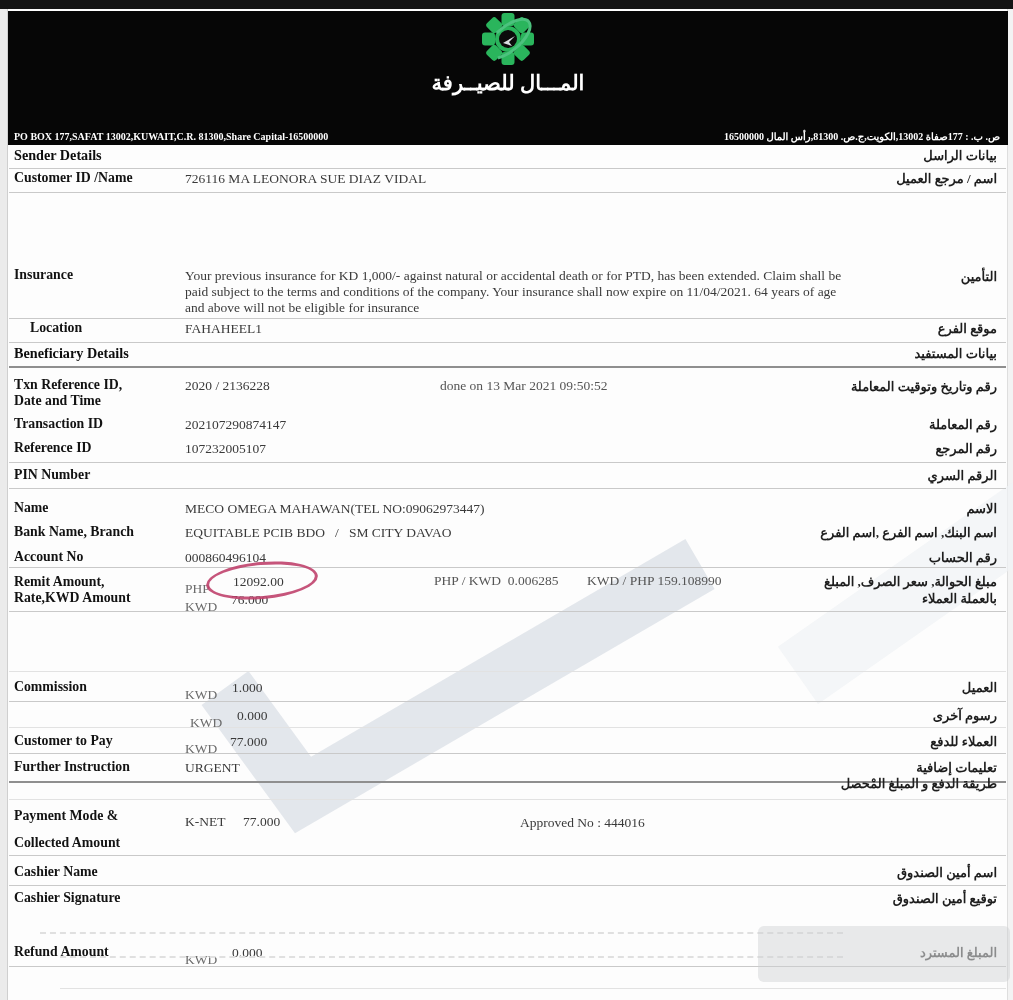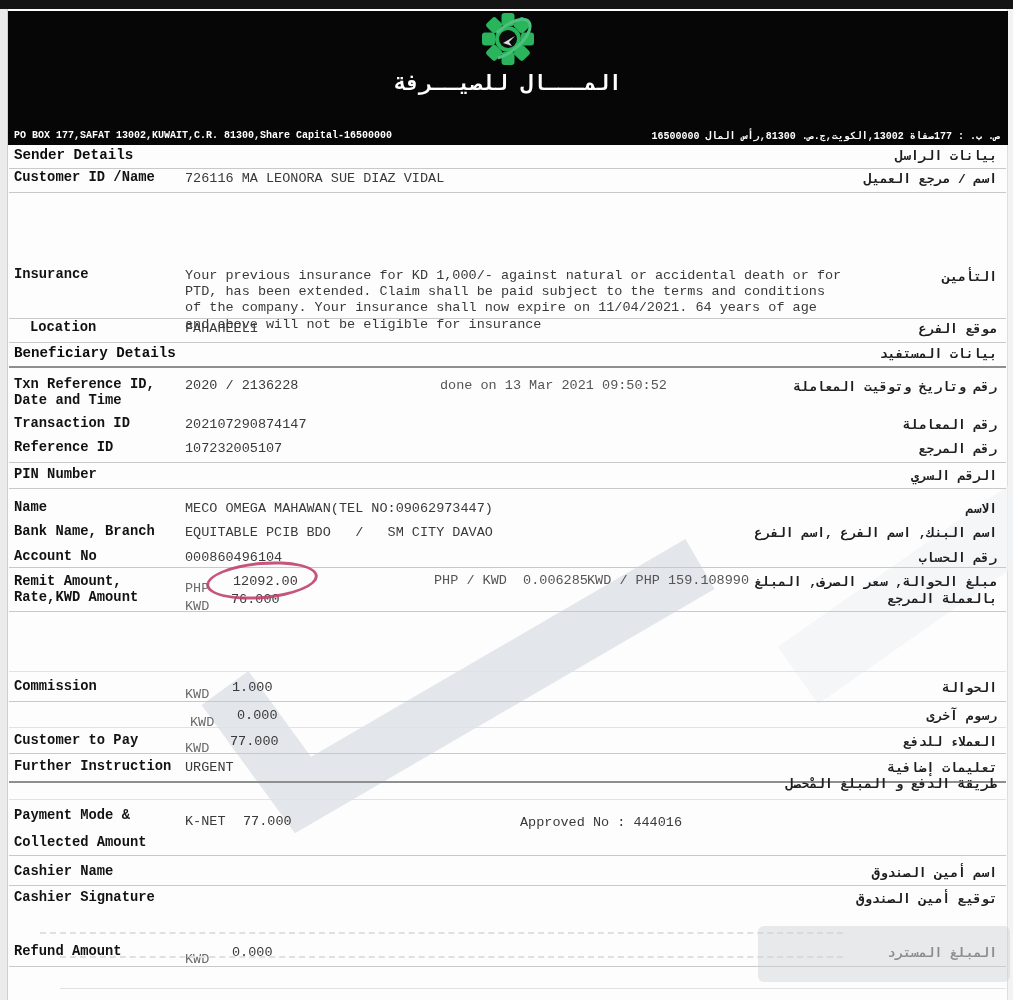--- a/index.html
+++ b/index.html
@@ -1,17 +1,17 @@
 <!DOCTYPE html>
 <html><head>
 <meta charset="utf-8">
 <style>
   html,body{margin:0;padding:0;background:#fff;}
   .page{position:relative;width:1013px;height:1000px;background:#fdfdfd;overflow:hidden;
-        font-family:Liberation Mono, monospace;}
+        font-family:Liberation Serif, serif;}
   
   .topbar{position:absolute;top:0;left:0;width:100%;height:9px;background:#141414;}
   .edge-left{position:absolute;top:9px;left:0;width:7px;bottom:0;background:#ebebeb;border-right:1px solid #cfcfcf;}
   .edge-right{position:absolute;top:9px;right:0;width:5px;bottom:0;background:#f3f3f3;border-left:1px solid #dedede;}
   
   .header{position:absolute;top:11px;left:8px;right:5px;height:134px;background:#060606;color:#fff;}
   .logo{position:absolute;top:1px;left:50%;transform:translateX(-50%);}
   .brand-ar{position:absolute;top:60px;width:100%;text-align:center;font-size:21px;font-weight:bold;direction:rtl;}
   .brand-en{position:absolute;top:87px;width:100%;text-align:center;font-size:19px;font-weight:bold;letter-spacing:1.5px;}
   .addr-row{position:absolute;bottom:3px;left:6px;right:8px;display:flex;justify-content:space-between;
@@ -135,29 +135,29 @@
 
   <div class="t lbl" style="left:14px;top:574px;">Remit Amount,</div>
   <div class="t lbl" style="left:14px;top:590px;">Rate,KWD Amount</div>
   <div class="t cur" style="left:185px;top:574px;">PHP</div>
   <div class="t" style="left:233px;top:574px;">12092.00</div>
   <div class="t cur" style="left:185px;top:592px;">KWD</div>
   <div class="t" style="left:231px;top:592px;">76.000</div>
   <div class="t muted" style="left:434px;top:573px;white-space:pre;">PHP / KWD  0.006285</div>
   <div class="t muted" style="left:587px;top:573px;">KWD / PHP 159.108990</div>
   <div class="t ar" style="top:574px;">مبلغ الحوالة, سعر الصرف, المبلغ</div>
-  <div class="t ar" style="top:591px;">بالعملة المرجع</div>
+  <div class="t ar" style="top:591px;">بالعملة العملاء</div>
   <div class="circle"></div>
   <div class="hr" style="top:611px;"></div>
 
   <div class="hr faint" style="top:671px;"></div>
   <div class="t lbl" style="left:14px;top:679px;">Commission</div>
   <div class="t cur" style="left:185px;top:680px;">KWD</div>
   <div class="t" style="left:232px;top:680px;">1.000</div>
-  <div class="t ar" style="top:680px;">الحوالة</div>
+  <div class="t ar" style="top:680px;">العميل</div>
   <div class="hr" style="top:701px;"></div>
 
   <div class="t cur" style="left:190px;top:708px;">KWD</div>
   <div class="t" style="left:237px;top:708px;">0.000</div>
   <div class="t ar" style="top:708px;">رسوم آخرى</div>
   <div class="hr faint" style="top:727px;"></div>
 
   <div class="t lbl" style="left:14px;top:733px;">Customer to Pay</div>
   <div class="t cur" style="left:185px;top:734px;">KWD</div>
   <div class="t" style="left:230px;top:734px;">77.000</div>

